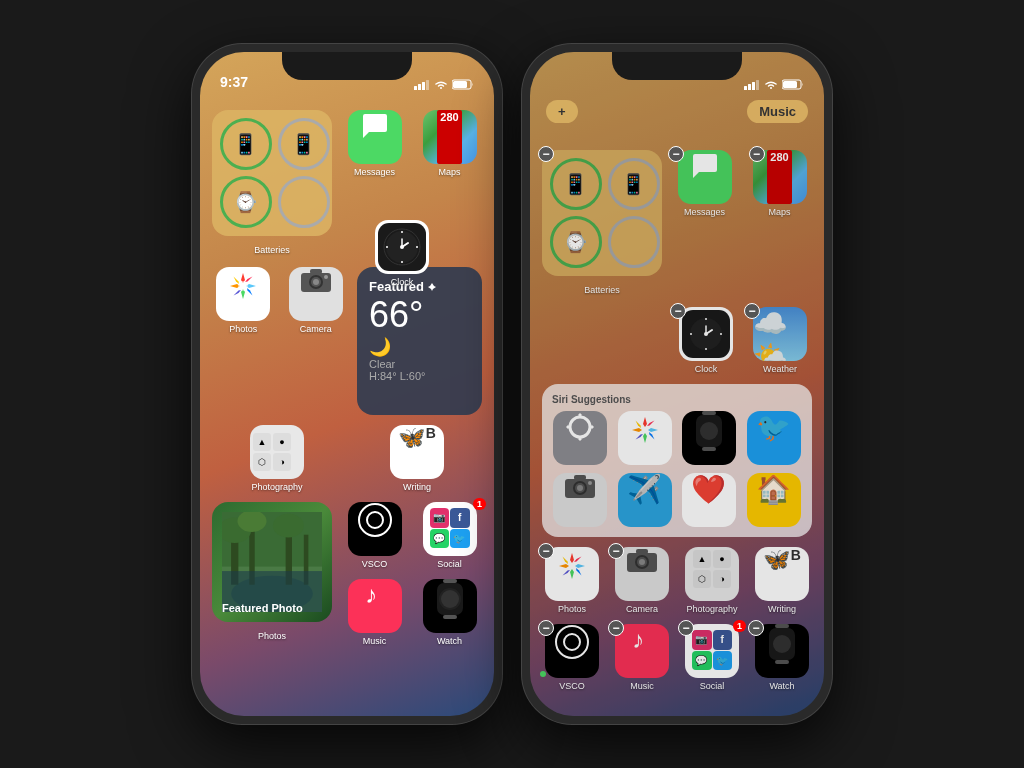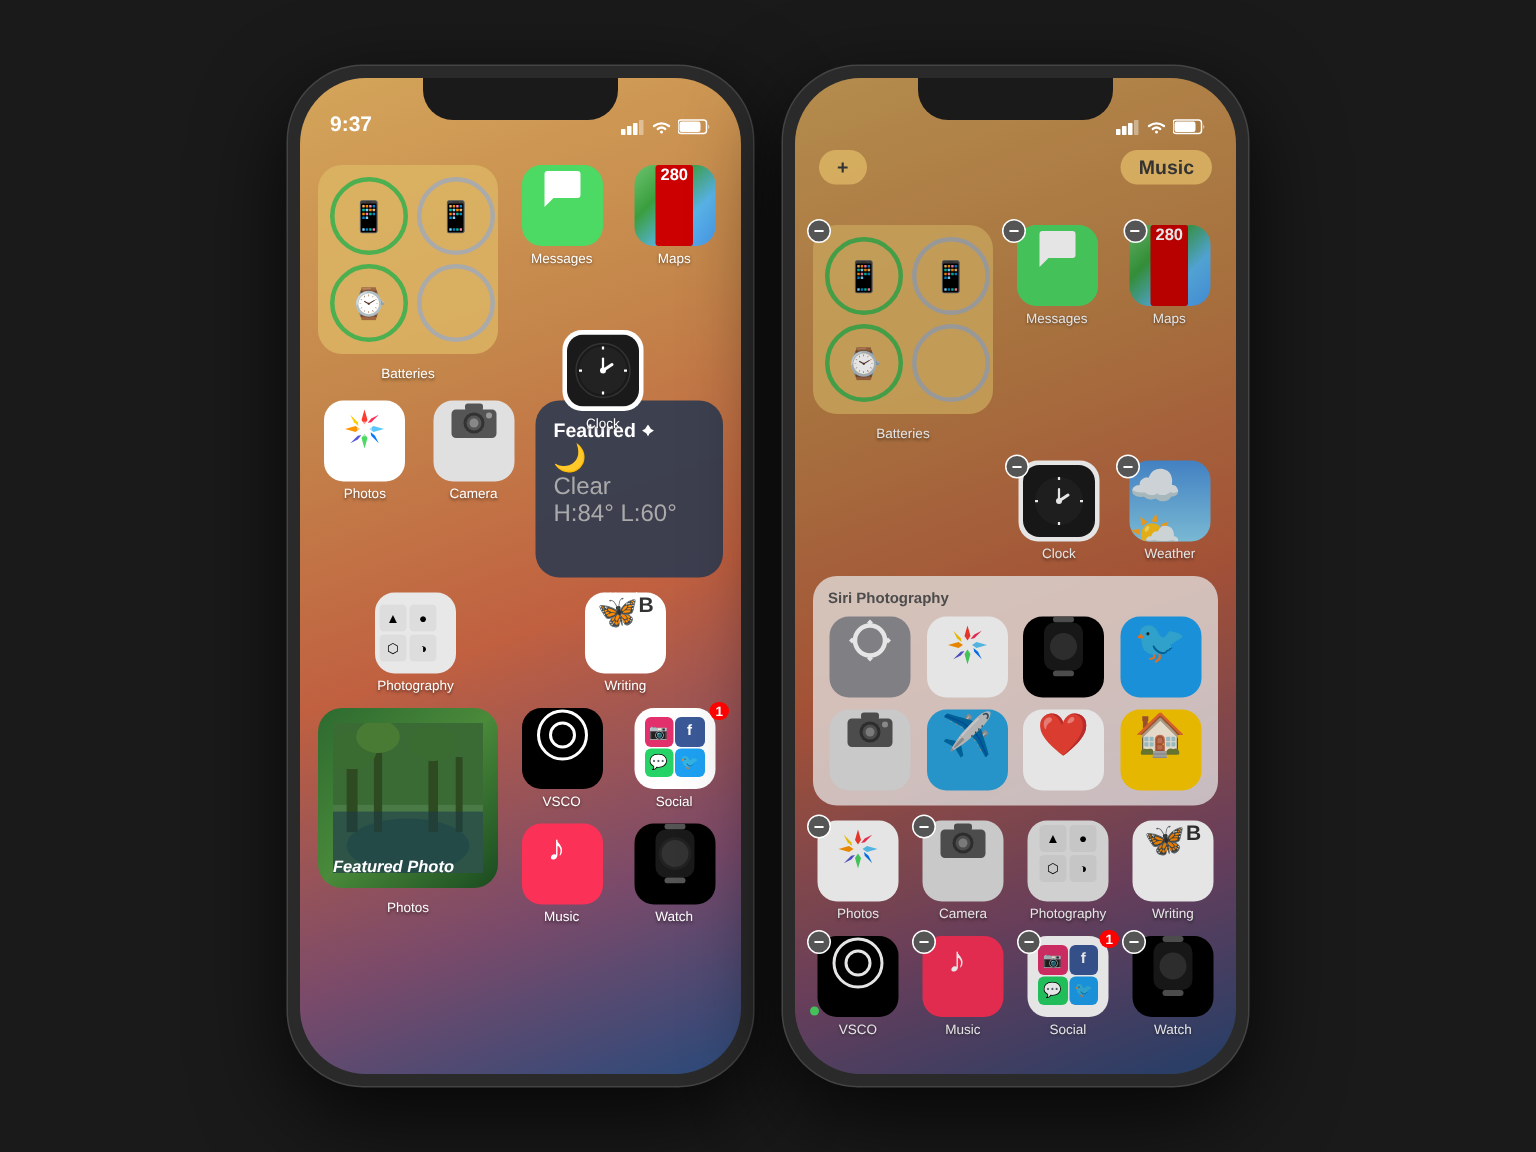--- a/index.html
+++ b/index.html
@@ -136,31 +136,30 @@
     .weather-widget {
       background: rgba(50, 60, 80, 0.92);
       border-radius: 16px;
       padding: 12px;
       color: white;
       grid-column: span 2;
     }
 
     .weather-city { font-size: 13px; font-weight: 600; }
     .weather-temp { font-size: 36px; font-weight: 300; }
-    .weather-condition { font-size: 16px; color: #aaa; }
+    .weather-condition { font-size: 11px; color: #aaa; }
 
     
     .featured-photo {
       background: linear-gradient(135deg, #2d6a30, #4a8a3a, #1a4a20);
       border-radius: 16px;
       padding: 10px;
       position: relative;
       overflow: hidden;
       height: 120px;
-      font-style: italic;
     }
 
     .featured-label {
       position: absolute;
       bottom: 8px;
       left: 10px;
       color: white;
       font-size: 11px;
       font-weight: 600;
     }
@@ -418,20 +417,21 @@
           <span class="icon-label">Camera</span>
         </div>
         <div style="grid-column: span 1; position:relative;">
           <div class="weather-widget" style="height:100%;">
             <div style="display:flex;align-items:center;gap:4px;">
               <span class="weather-city">Featured</span>
               <svg width="8" height="8" viewBox="0 0 8 8">
                   <path d="M4 0 L6 3 L8 4 L5 6 L4 8 L3 6 L0 4 L2 3Z" fill="white"></path>
                 </svg>
             </div>
+            <div class="weather-temp">66°</div>
             <div style="font-size:18px;">🌙</div>
             <div class="weather-condition">Clear</div>
             <div class="weather-condition">H:84° L:60°</div>
           </div>
           <div style="text-align:center;margin-top:3px;">
             <span style="font-size:9px;color:white;text-shadow:0 1px 2px rgba(0,0,0,0.5);">Weather</span>
           </div>
         </div>
       </div>
 
@@ -640,21 +640,21 @@
         <div class="app-icon wiggle" style="position:relative;">
           <div class="minus-badge">−</div>
           <div class="icon-img" style="background:linear-gradient(180deg,#4a90d9,#87ceeb);">
             ☁️🌤️
           </div>
           <span class="icon-label">Weather</span>
         </div>
       </div>
 
       <div class="p2-row2">
-        <div class="p2-row2-label">Siri Photography</div>
+        <div class="p2-row2-label">Siri Suggestions</div>
         <div class="p2-row2-icons">
           <div class="app-icon wiggle">
             <div class="icon-img" style="background:#8e8e93;">
               <svg width="32" height="32" viewBox="0 0 32 32">
                 <circle cx="16" cy="16" r="10" fill="none" stroke="white" stroke-width="3"></circle>
                 <path d="M16 6 L18 4 L16 2 L14 4 Z" fill="white"></path>
                 <path d="M16 26 L18 28 L16 30 L14 28 Z" fill="white"></path>
                 <path d="M6 16 L4 18 L2 16 L4 14 Z" fill="white"></path>
                 <path d="M26 16 L28 18 L30 16 L28 14 Z" fill="white"></path>
               </svg>

